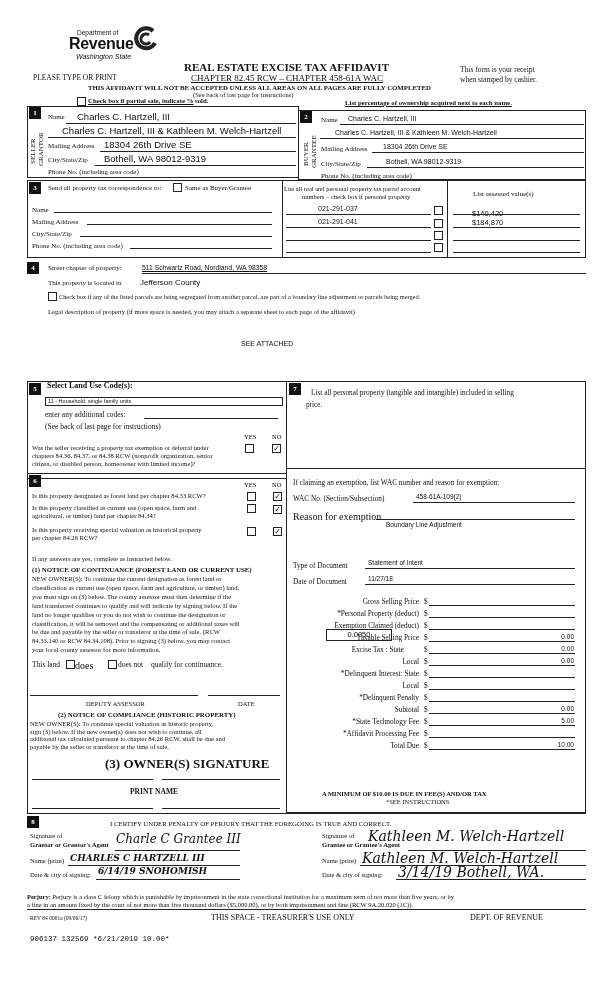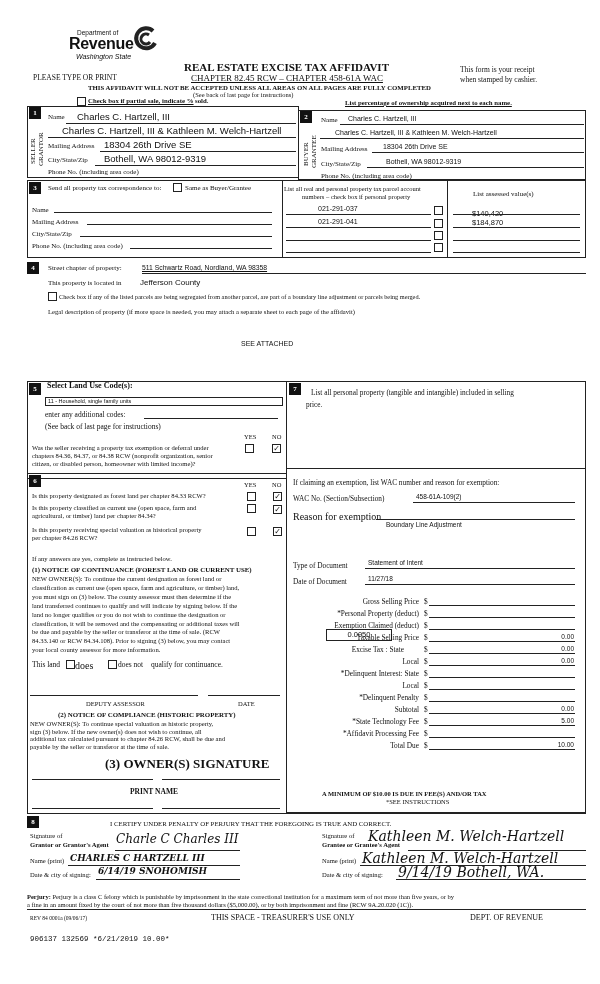--- a/index.html
+++ b/index.html
@@ -338,38 +338,38 @@
   <div class="lbl" style="left:386px;top:798px;font-size:6.5px;">*SEE INSTRUCTIONS</div>
 </div>
 
 <div>
   <div class="line" style="left:27px;top:813px;width:559px;"></div>
   <div class="num" style="left:27px;top:816px;">8</div>
   <div class="lbl" style="left:110px;top:820px;font-size:6.8px;">I CERTIFY UNDER PENALTY OF PERJURY THAT THE FOREGOING IS TRUE AND CORRECT.</div>
 
   <div class="lbl" style="left:30px;top:832px;font-size:6.6px;">Signature of</div>
   <div class="lbl bold" style="left:30px;top:841px;font-size:6.6px;">Grantor or Grantor's Agent</div>
-  <div class="sig" style="left:116px;top:832px;font-size:12px;">Charle C Charles III</div>
+  <div class="sig" style="left:116px;top:832px;font-size:12px;">Charle C Grantee III</div>
   <div class="line" style="left:115px;top:850px;width:125px;"></div>
   <div class="lbl" style="left:30px;top:857px;font-size:6.6px;">Name (print)</div>
   <div class="sig" style="left:70px;top:853px;font-size:9px;font-style:italic;font-weight:bold;">CHARLES C HARTZELL III</div>
   <div class="line" style="left:68px;top:865px;width:172px;"></div>
   <div class="lbl" style="left:30px;top:871px;font-size:6.6px;">Date &amp; city of signing:</div>
   <div class="sig" style="left:98px;top:866px;font-size:9px;font-weight:bold;">6/14/19    SNOHOMISH</div>
   <div class="line" style="left:96px;top:879px;width:144px;"></div>
 
   <div class="lbl" style="left:322px;top:832px;font-size:6.6px;">Signature of</div>
   <div class="lbl bold" style="left:322px;top:841px;font-size:6.6px;">Grantee or Grantee's Agent</div>
   <div class="sig" style="left:368px;top:828px;font-size:14px;">Kathleen M. Welch-Hartzell</div>
   <div class="line" style="left:408px;top:850px;width:178px;"></div>
   <div class="lbl" style="left:322px;top:857px;font-size:6.6px;">Name (print)</div>
   <div class="sig" style="left:362px;top:850px;font-size:14px;">Kathleen M. Welch-Hartzell</div>
   <div class="line" style="left:360px;top:865px;width:226px;"></div>
   <div class="lbl" style="left:322px;top:871px;font-size:6.6px;">Date &amp; city of signing:</div>
-  <div class="sig" style="left:398px;top:864px;font-size:14px;">9/14/19   Bothell, WA.</div>
+  <div class="sig" style="left:398px;top:864px;font-size:14px;">3/14/19   Bothell, WA.</div>
   <div class="line" style="left:396px;top:879px;width:190px;"></div>
 </div>
 
 <div>
   <div class="lbl" style="left:27px;top:893px;font-size:6.5px;">
     <span class="bold">Perjury:</span><span> Perjury is a class C felony which is punishable by imprisonment in the state correctional institution for a maximum term of not more than five years, or by</span>
   </div>
   <div class="lbl" style="left:27px;top:901px;font-size:6.5px;">a fine in an amount fixed by the court of not more than five thousand dollars ($5,000.00), or by both imprisonment and fine (RCW 9A.20.020 (1C)).</div>
   <div class="line" style="left:27px;top:909px;width:559px;"></div>
   <div class="lbl" style="left:30px;top:915px;font-size:5.5px;">REV 84 0001a (09/06/17)</div>

